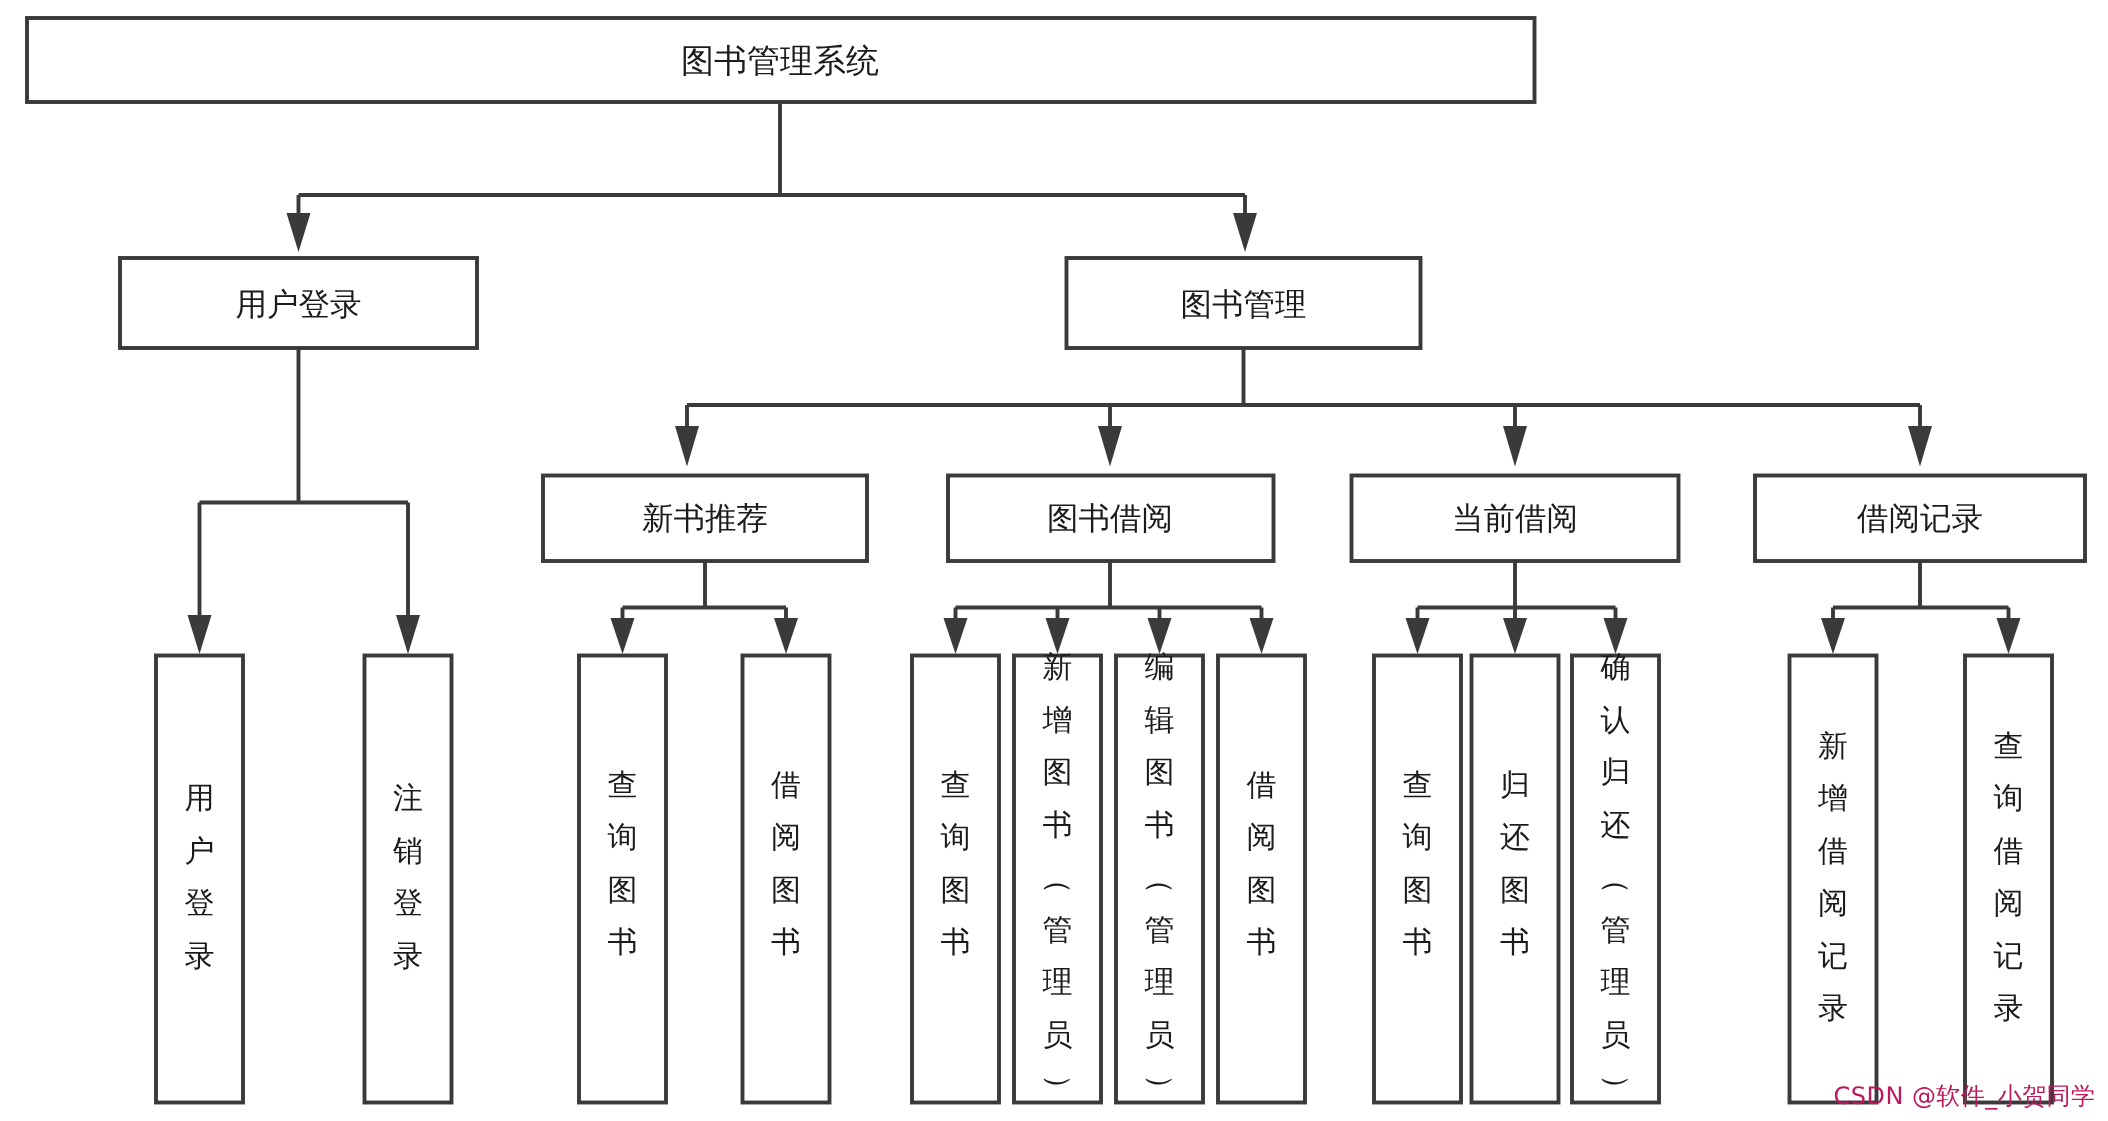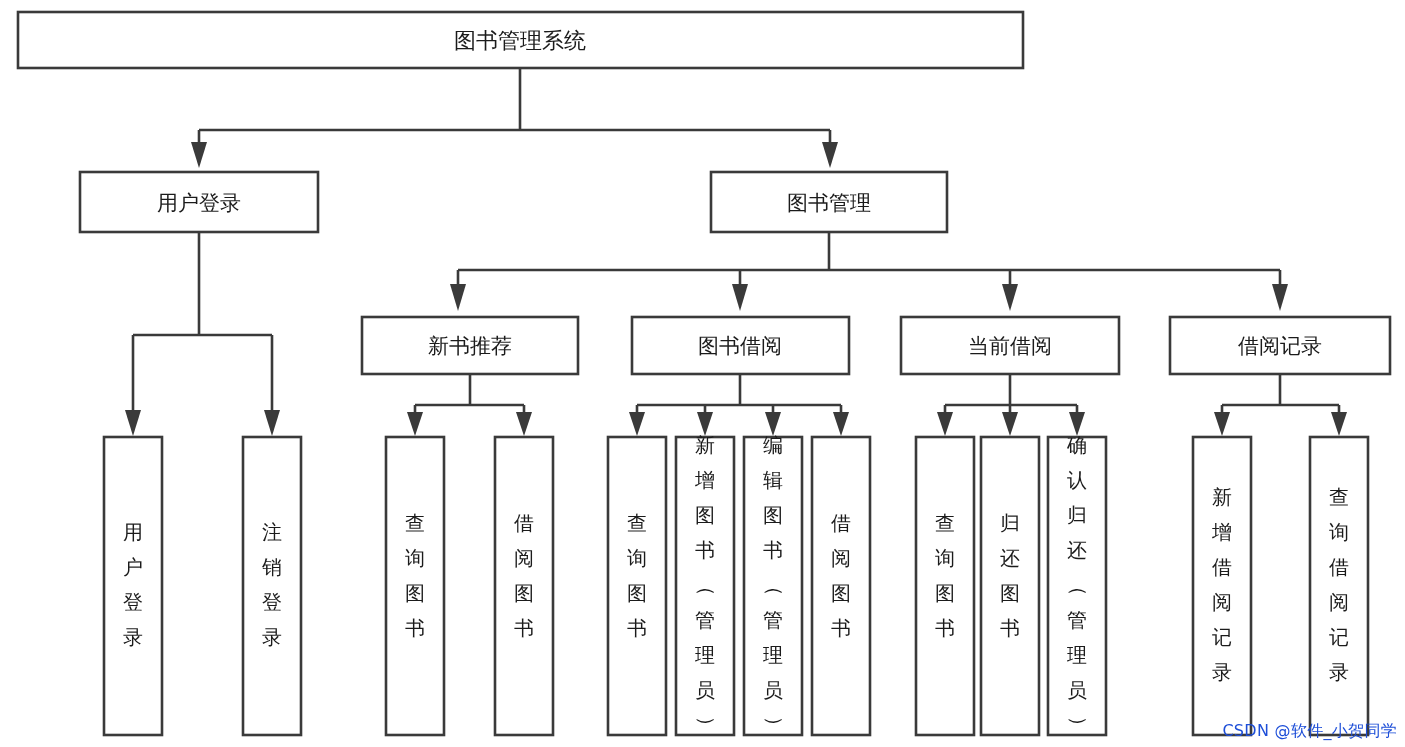--- a/index.html
+++ b/index.html
@@ -63,21 +63,21 @@
     font-size: 20px;
     fill: #1b1b1b;
     text-anchor: middle;
   }
   #watermark {
     position: absolute;
     right: 8px;
     bottom: 5px;
     font-family: "DejaVu Sans", "Liberation Sans", sans-serif;
     font-size: 16px;
-    color: #1d4ed8;
+    color: #be185d;
     white-space: nowrap;
     letter-spacing: 0.3px;
   }
 </style>
 </head>
 <body>
 
 <div id="diagram-root">
 
   <svg id="tree-svg" viewBox="0 0 1405 747">

